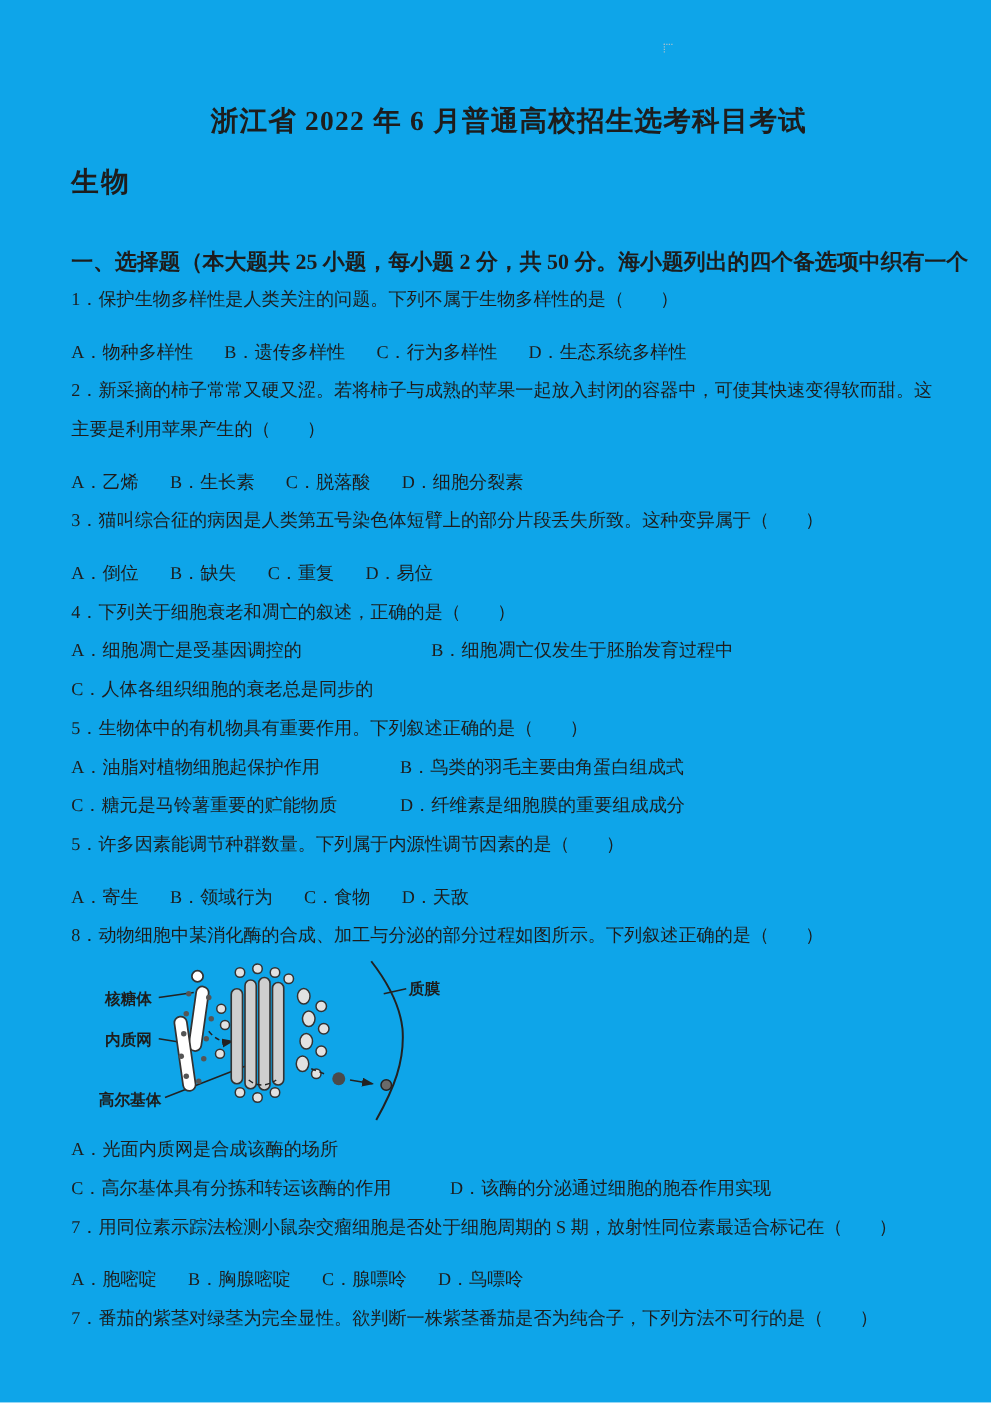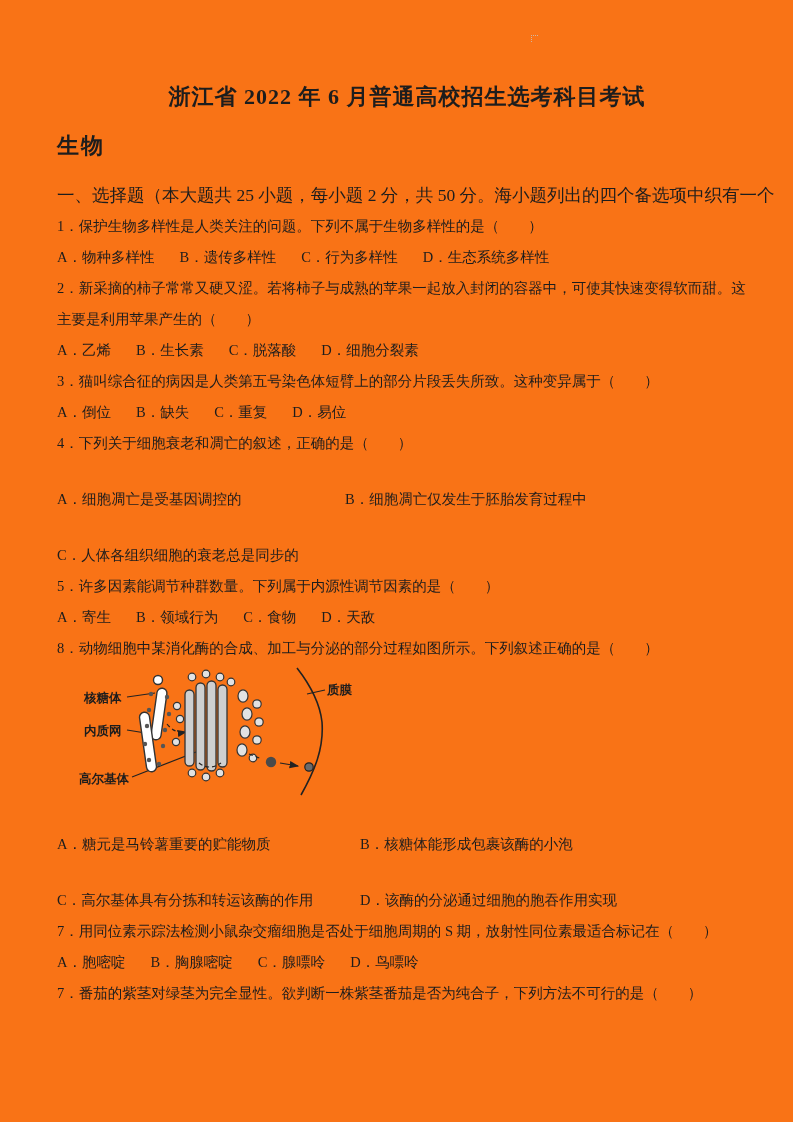--- a/index.html
+++ b/index.html
@@ -1,34 +1,34 @@
 <!DOCTYPE html>
 <html><head>
 <meta charset="utf-8">
 <style>
   html,body{margin:0;padding:0;background:#ffffff;}
   .page{
     position:relative;
     width:793px;height:1122px;
-    background:#f97316;
+    background:#0ea5e9;
     box-sizing:border-box;
     padding:86px 36px 0 57px;
     font-family:"Liberation Serif","DejaVu Serif",serif;
     color:#1d1d1d;
     overflow:hidden;
   }
   .title{font-size:22px;font-weight:bold;text-align:center;letter-spacing:1px;line-height:22px;}
   .subject{font-size:22px;font-weight:bold;margin-top:27px;line-height:22px;letter-spacing:2px;}
-  .intro{font-weight:normal;font-size:17.5px;line-height:31px;margin-top:23px;}
+  .intro{font-weight:bold;font-size:17.5px;line-height:31px;margin-top:37px;}
   .intro .ln{white-space:nowrap;}
   .q{font-size:14.5px;line-height:31px;}
   .ln{white-space:nowrap;}
-  .opts .opt{display:inline-block;margin-right:25px;}
+  .opts .opt{display:inline-block;margin-right:25px;margin-top:11px;}
   .cols{display:flex;}
-  .cols span{white-space:nowrap;margin-top:25px;}
+  .cols span{white-space:nowrap;}
   .q4c .c1{width:288px;flex:0 0 auto;}
   .q5c .c1{width:263px;flex:0 0 auto;}
   .q7c .c1{width:303px;flex:0 0 auto;}
   .diagram{height:140px;position:relative;}
   .diagram svg{position:absolute;left:2px;top:2px;}
   svg .lbl{font-family:"Liberation Serif","DejaVu Serif",serif;font-weight:bold;font-size:12.5px;fill:#1d1d1d;}
   svg .outline{fill:#ffffff;stroke:#333;stroke-width:1.4;}
   svg .cist{fill:#cfcfcf;stroke:#333;stroke-width:1.3;}
   svg .ves{fill:#e2e2e2;stroke:#333;stroke-width:1.2;}
   svg .dot{fill:#4a4a4a;}
@@ -76,20 +76,31 @@
     <div class="ln">4．下列关于细胞衰老和凋亡的叙述，正确的是（　　）</div>
     <div class="ln cols q4c">
       <span class="c1">A．细胞凋亡是受基因调控的</span>
         <span class="c2">B．细胞凋亡仅发生于胚胎发育过程中</span>
     </div>
     <div class="ln cols q4c">
       <span class="c1">C．人体各组织细胞的衰老总是同步的</span>
     </div>
   </div>
 
+  <div class="q">
+    <div class="ln">5．生物体中的有机物具有重要作用。下列叙述正确的是（　　）</div>
+    <div class="ln cols q5c">
+      <span class="c1">A．油脂对植物细胞起保护作用</span>
+        <span class="c2">B．鸟类的羽毛主要由角蛋白组成式</span>
+    </div>
+    <div class="ln cols q5c">
+      <span class="c1">C．糖元是马铃薯重要的贮能物质</span>
+        <span class="c2">D．纤维素是细胞膜的重要组成成分</span>
+    </div>
+  </div>
 
   <div class="q">
     <div class="ln">5．许多因素能调节种群数量。下列属于内源性调节因素的是（　　）</div>
     <div class="ln opts">
       <span class="opt">A．寄生</span><span class="opt">B．领域行为</span><span class="opt">C．食物</span><span class="opt">D．天敌</span>
     </div>
   </div>
 
   <div class="q">
     <div class="ln">8．动物细胞中某消化酶的合成、加工与分泌的部分过程如图所示。下列叙述正确的是（　　）</div>
@@ -167,22 +178,21 @@
         <line class="dash" x1="190" y1="88" x2="203" y2="93"></line>
         <circle class="dot" cx="212" cy="96" r="5.2"></circle>
         <line class="leader" x1="221" y1="97" x2="239" y2="100" marker-end="url(#arr)"></line>
         <circle cx="250" cy="101" r="4.2" fill="#6a6a6a" stroke="#222" stroke-width="1.2"></circle>
 
         <path d="M238,2 C252,20 261,38 263,56 C265,82 256,104 242,129" fill="none" stroke="#222" stroke-width="1.6"></path>
       </svg>
     </div>
 
     <div class="ln cols q7c">
-      <span class="c1">A．糖元是马铃薯重要的贮能物质</span>
-        <span class="c2">B．核糖体能形成包裹该酶的小泡</span>
+      <span class="c1">A．光面内质网是合成该酶的场所</span>
     </div>
     <div class="ln cols q7c">
       <span class="c1">C．高尔基体具有分拣和转运该酶的作用</span>
         <span class="c2">D．该酶的分泌通过细胞的胞吞作用实现</span>
     </div>
   </div>
 
   <div class="q">
     <div class="ln">7．用同位素示踪法检测小鼠杂交瘤细胞是否处于细胞周期的 S 期，放射性同位素最适合标记在（　　）</div>
     <div class="ln opts">

